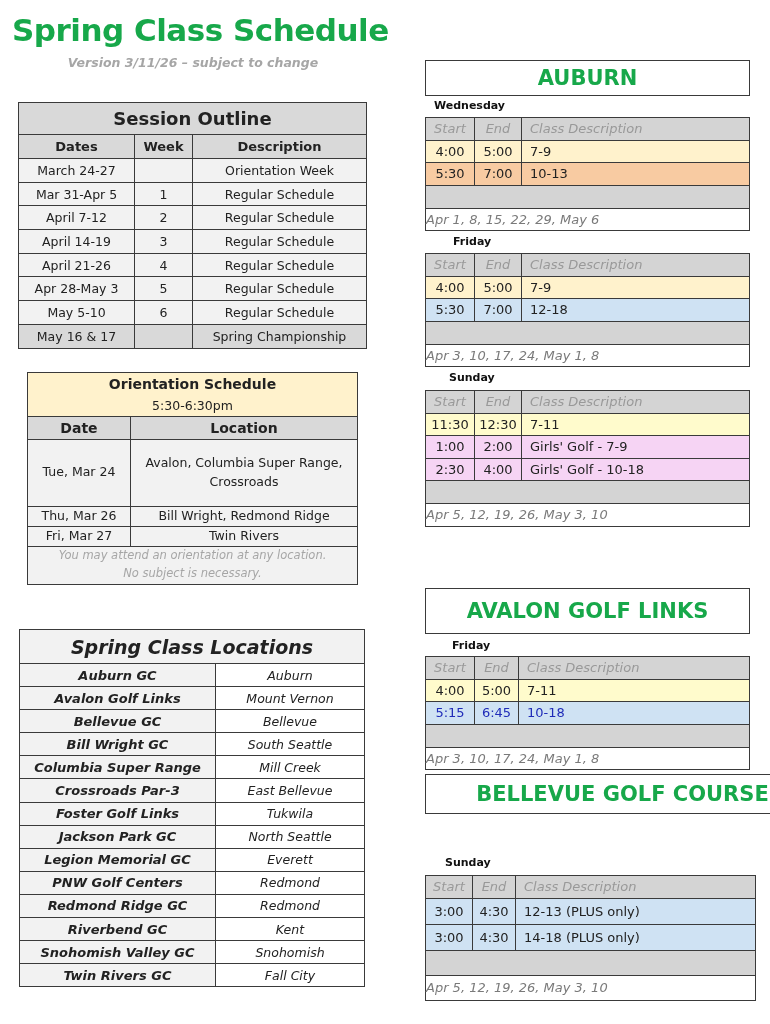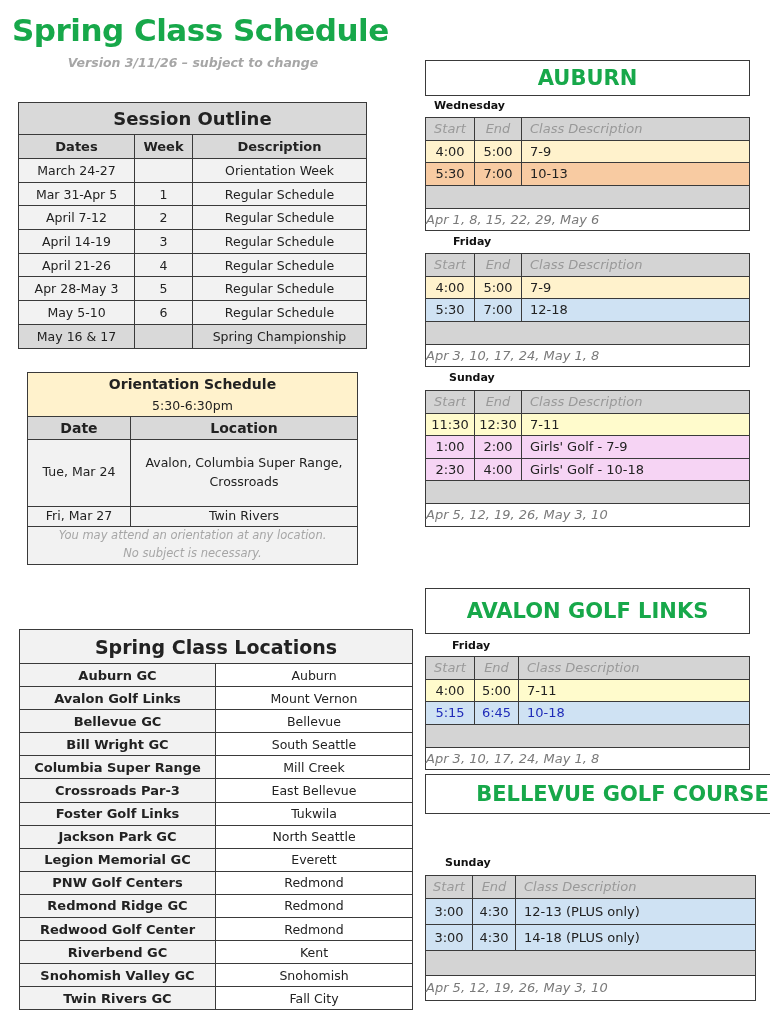--- a/index.html
+++ b/index.html
@@ -21,21 +21,21 @@
 
   
   .orient { left: 27px; top: 372px; width: 331px; font-size: 12.5px; }
   .orient .yellow { background: #fff2cc; height: 44px; line-height: 1.55; }
   .orient .yellow b { font-size: 14px; }
   .orient .hdr th { background: #d9d9d9; font-weight: bold; font-size: 14px; height: 23px; }
   .orient td { background: #f2f2f2; height: 20px; line-height: 1.5; }
   .orient td.note { color: #a6a6a6; font-style: italic; font-size: 11.5px; line-height: 1.55; height: 38px; }
 
   
-  .loc { left: 19px; top: 629px; width: 394px; font-size: 12.5px; }
+  .loc { left: 19px; top: 629px; width: 346px; font-size: 12.5px; font-style: italic; }
   .loc .big { background: #f2f2f2; font-size: 19px; font-weight: bold; height: 34px; }
   .loc td { height: 23.1px; }
   .loc td.name { background: #f2f2f2; font-weight: bold; font-size: 13px; width: 196px; }
   .loc td.city { background: #fff; }
 
   
   .banner { position: absolute; border: 1.5px solid #3a3a3a; background: #fff; color: #17a84a; font-weight: bold; font-size: 21px; text-align: center; }
   .day { position: absolute; font-weight: bold; font-size: 11px; color: #111; }
   .sched { font-size: 13px; }
   .sched td { height: 22.5px; text-align: center; }
@@ -119,20 +119,24 @@
       </tr>
   <tr class="hdr">
     <th style="width:103px">Date</th>
     <th>Location</th>
   </tr>
   <tr>
         <td>Tue, Mar 24</td>
         <td style="padding:14px 8px">Avalon, Columbia Super Range, Crossroads</td>
       </tr>
   <tr>
+        <td>Thu, Mar 26</td>
+        <td>Bill Wright, Redmond Ridge</td>
+      </tr>
+  <tr>
         <td>Fri, Mar 27</td>
         <td>Twin Rivers</td>
       </tr>
   <tr>
         <td colspan="2" class="note">
     <span>You may attend an orientation at any location.</span><br>
     <span>No subject is necessary.</span>
   </td>
       </tr>
 </tbody>
@@ -181,24 +185,20 @@
       </tr>
   <tr>
         <td class="name">PNW Golf Centers</td>
         <td class="city">Redmond</td>
       </tr>
   <tr>
         <td class="name">Redmond Ridge GC</td>
         <td class="city">Redmond</td>
       </tr>
   <tr>
-        <td class="name">Redwood Golf Center</td>
-        <td class="city">Redmond</td>
-      </tr>
-  <tr>
         <td class="name">Riverbend GC</td>
         <td class="city">Kent</td>
       </tr>
   <tr>
         <td class="name">Snohomish Valley GC</td>
         <td class="city">Snohomish</td>
       </tr>
   <tr>
         <td class="name">Twin Rivers GC</td>
         <td class="city">Fall City</td>

